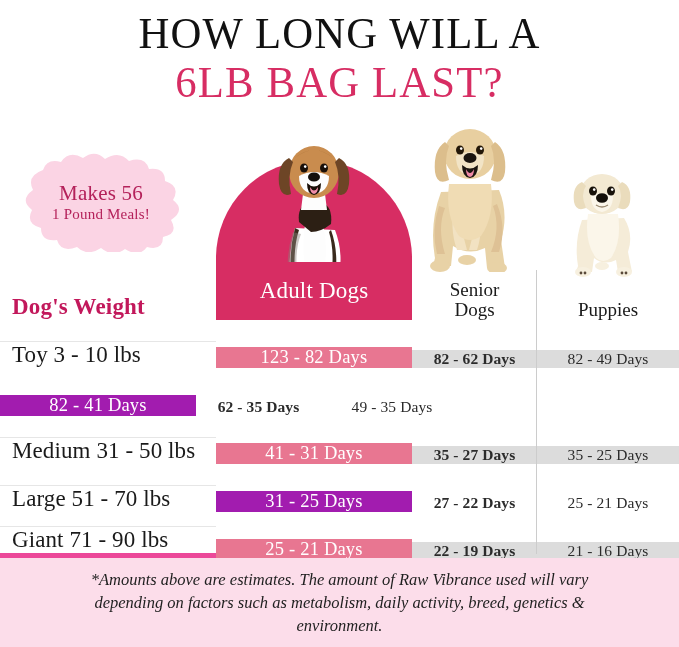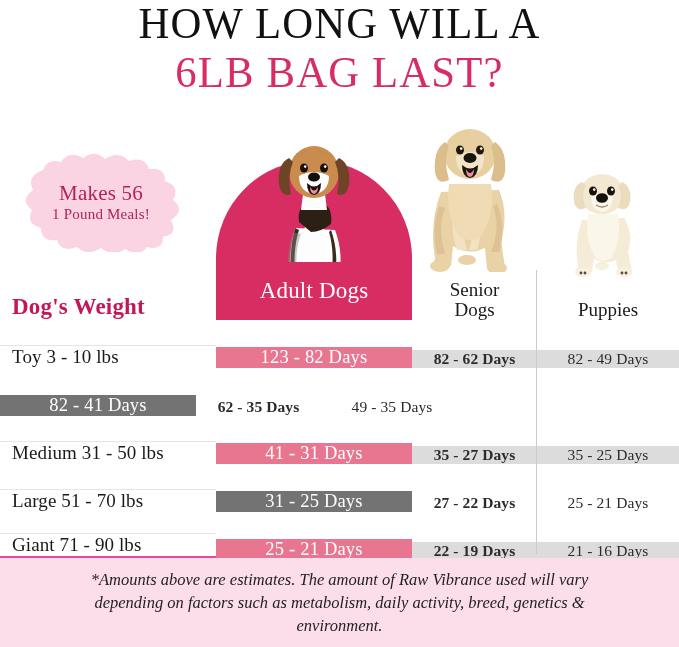--- a/index.html
+++ b/index.html
@@ -7,21 +7,21 @@
     width:679px;height:647px;
     background:#ffffff;
     font-family:"Liberation Serif", "DejaVu Serif", serif;
     overflow:hidden;
     position:relative;
   }
 
   
   .title-block{
     width:679px;
-    padding-top:0;
+    padding-top:10px;
     text-align:center;
   }
   .title-line1{
     font-family:"Liberation Serif","DejaVu Serif",serif;
     font-size:45px;
     line-height:46px;
     letter-spacing:1.2px;
     color:#111111;
     font-weight:400;
     transform:scaleX(0.95);
@@ -117,32 +117,32 @@
     height:58px;
   }
   .hrow .c-senior,.hrow .c-puppy{
     font-size:19px;color:#1a1a1a;font-weight:400;
     line-height:20px;text-align:center;
   }
 
   
   .drow{height:48px;}
   .drow .c-weight{
-    font-size:19px;color:#1a1a1a;letter-spacing:.1px;
+    font-size:23px;color:#1a1a1a;letter-spacing:.1px;
     border-top:1px solid #e6e6e6;
   }
-  .drow.r-last .c-weight{border-bottom:4px solid #ec4899;}
+  .drow.r-last .c-weight{border-bottom:7px solid #ec4899;}
   .drow .c-adult{
     font-size:18.5px;color:#ffffff;font-weight:400;letter-spacing:.2px;
   }
   .drow .c-senior,.drow .c-puppy{
     font-size:15.5px;color:#2b2b2b;letter-spacing:.1px;
   }
   .odd .c-adult{background:#E87691;}
-  .even .c-adult{background:#737373;}
+  .even .c-adult{background:#a21caf;}
   .odd .c-senior,.odd .c-puppy{background:#dcdcdc;}
   .even .c-senior,.even .c-puppy{background:#ffffff;}
 
   
   .vdiv{
     position:absolute;
     left:536px;top:270px;
     width:1px;height:284px;
     background:#cccccc;
   }

